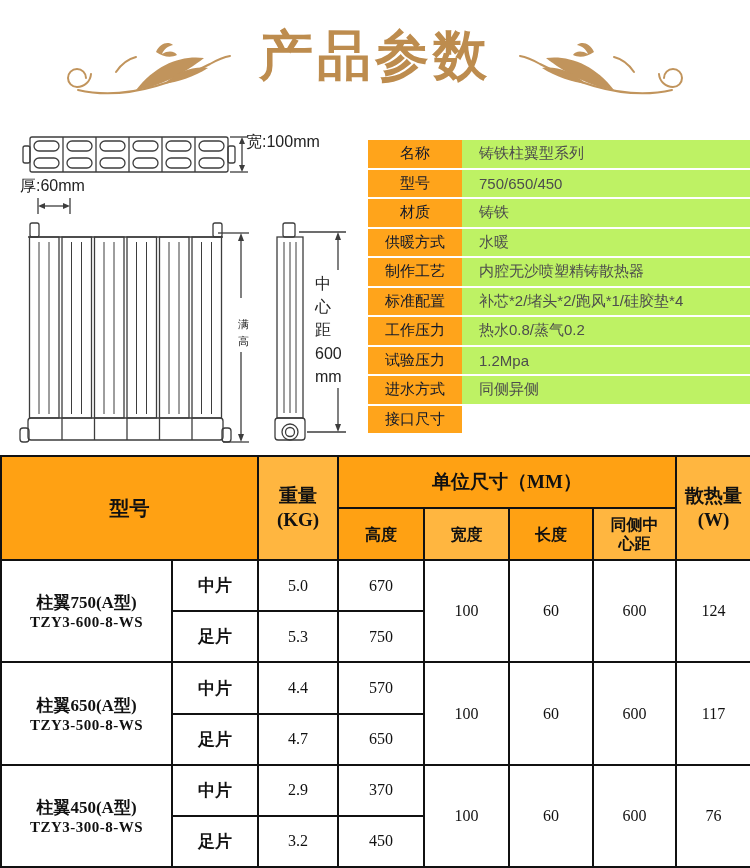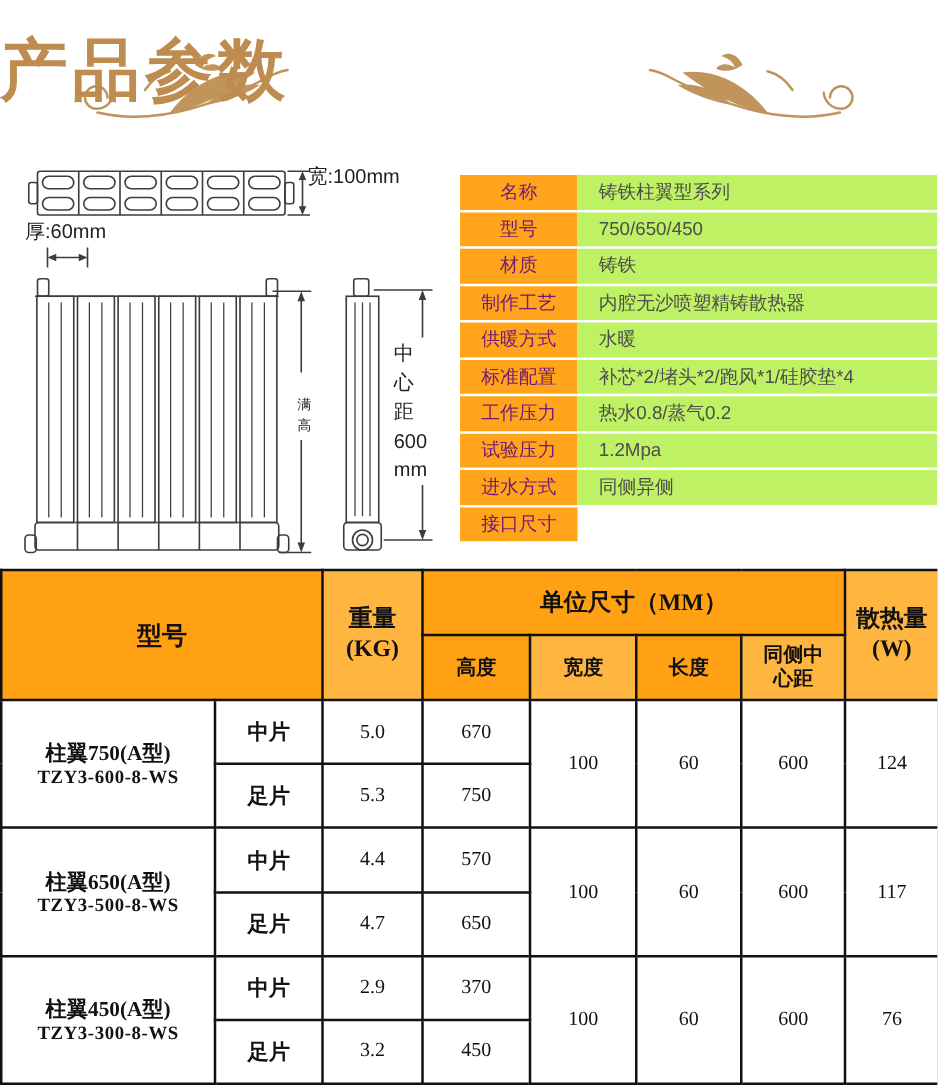--- a/index.html
+++ b/index.html
@@ -1,40 +1,40 @@
 <!DOCTYPE html>
 <html><head>
 <meta charset="utf-8">
 <style>
   * { margin:0; padding:0; box-sizing:border-box; }
   body { background:#ffffff; font-family:"Liberation Sans", sans-serif; }
   .page { position:relative; width:750px; height:868px; background:#ffffff; overflow:hidden; margin:0 auto; }
 
   
   .hdr-area { position:absolute; left:0; top:0; width:750px; height:115px; }
-  .page-title { position:absolute; left:0; right:0; top:20px; 
+  .page-title { position:absolute; left:0; right:0; top:20px; text-align:center;
     font-family:"DejaVu Sans", sans-serif; font-weight:bold; font-size:54px; letter-spacing:4px;
     color:#bd8c4e; }
   .flourish { position:absolute; top:38px; width:168px; height:60px; }
   .flourish.left  { left:64px; }
   .flourish.right { right:64px; transform:scaleX(-1); }
 
   
   .diagram { position:absolute; left:8px; top:120px; width:352px; height:335px; }
   .diagram svg { position:absolute; left:0; top:0; }
   .dim-label { position:absolute; font-size:16px; color:#222; line-height:1.2; }
   .lbl-width { left:238px; top:12px; }
   .lbl-thickness { left:12px; top:56px; }
   .lbl-fullheight { left:230px; top:196px; width:20px; font-size:11px; line-height:1.5; }
   .lbl-centerdist { left:307px; top:152px; width:32px; text-align:left; font-size:16px; line-height:1.45; }
 
   
   .spec { position:absolute; left:368px; top:140px; width:382px; display:flex; flex-direction:column; gap:2px; }
   .spec-row { display:flex; height:27.5px; }
-  .spec-label { width:94px; background:#ffa41b; color:#701a75; font-size:15px;
+  .spec-label { width:94px; background:#ffa41b; color:#0f172a; font-size:15px;
     display:flex; align-items:center; justify-content:center; flex:none; }
   .spec-value { flex:1; background:#bef264; color:#4d4d4d; font-size:15px;
     display:flex; align-items:center; padding-left:17px; }
 
   
   .sizetable { position:absolute; left:0; top:455px; width:750px; height:413px;
     border-collapse:collapse; table-layout:fixed;
     font-family:"Liberation Serif","DejaVu Serif",serif; }
   .sizetable th, .sizetable td { border:2px solid #111; text-align:center; vertical-align:middle; color:#111; }
   .sizetable th { font-weight:bold; }
@@ -204,26 +204,26 @@
       </div>
     <div class="spec-row">
         <div class="spec-label">型号</div>
         <div class="spec-value">750/650/450</div>
       </div>
     <div class="spec-row">
         <div class="spec-label">材质</div>
         <div class="spec-value">铸铁</div>
       </div>
     <div class="spec-row">
+        <div class="spec-label">供暖方式</div>
+        <div class="spec-value">水暖</div>
+      </div>
+    <div class="spec-row">
         <div class="spec-label">制作工艺</div>
         <div class="spec-value">内腔无沙喷塑精铸散热器</div>
-      </div>
-    <div class="spec-row">
-        <div class="spec-label">供暖方式</div>
-        <div class="spec-value">水暖</div>
       </div>
     <div class="spec-row">
         <div class="spec-label">标准配置</div>
         <div class="spec-value">补芯*2/堵头*2/跑风*1/硅胶垫*4</div>
       </div>
     <div class="spec-row">
         <div class="spec-label">工作压力</div>
         <div class="spec-value">热水0.8/蒸气0.2</div>
       </div>
     <div class="spec-row">

